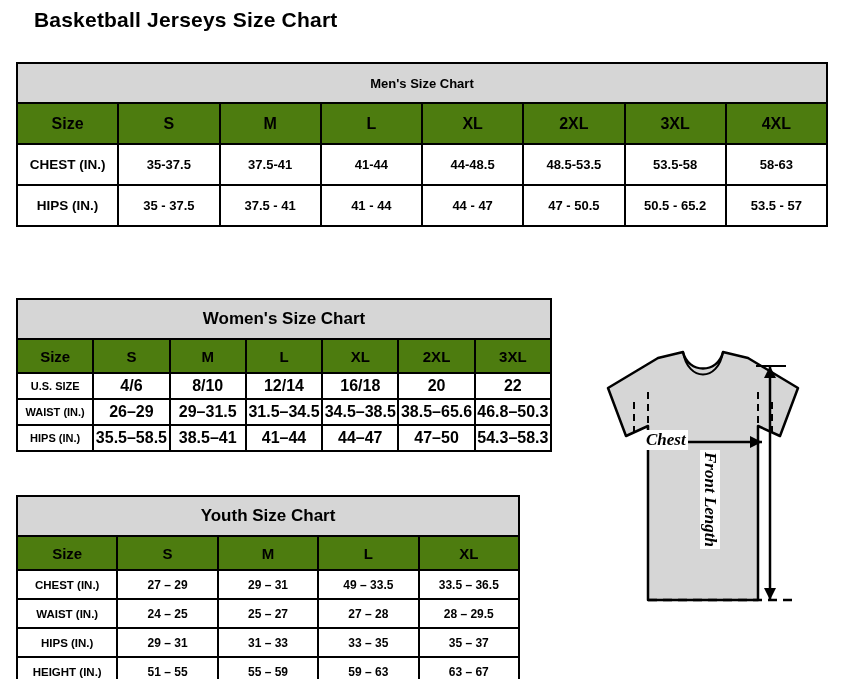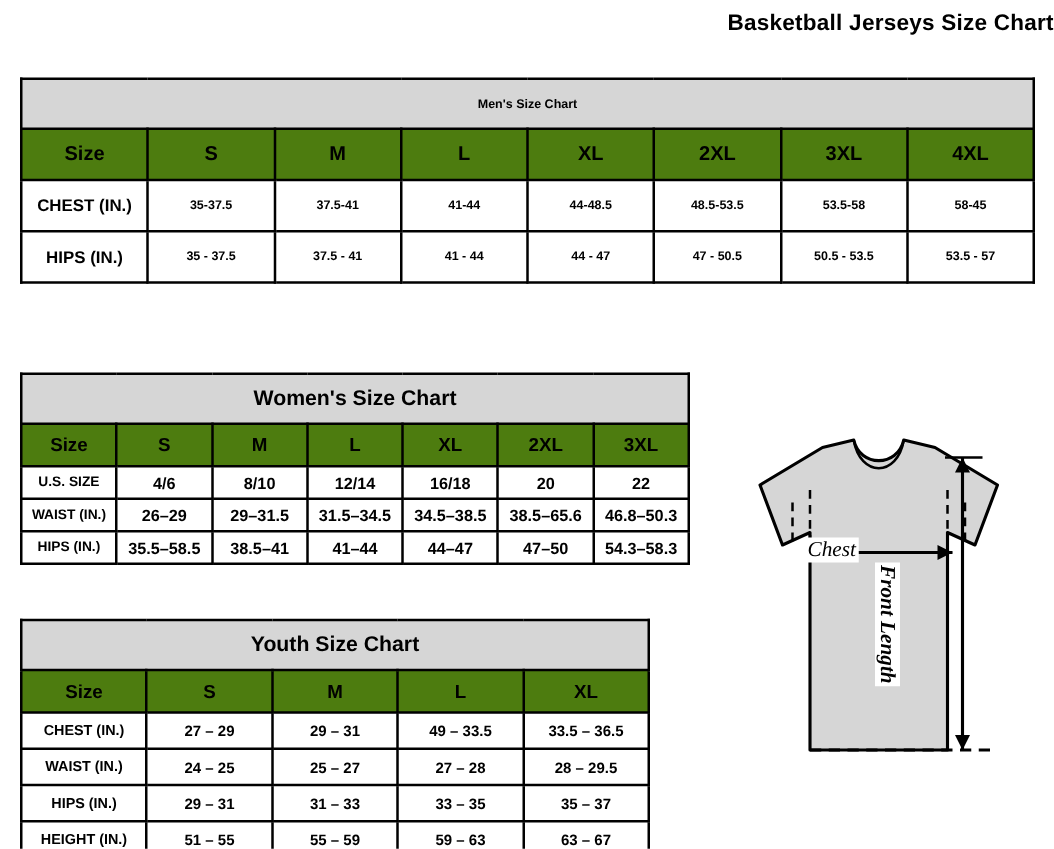--- a/index.html
+++ b/index.html
@@ -9,22 +9,22 @@
   }
   body {
     width: 843px;
     height: 679px;
     font-family: "Liberation Sans", sans-serif;
     color: #000;
     position: relative;
     overflow: hidden;
   }
   .page-title {
-    text-align: right;
-    font-size: 18px;
+    text-align: left;
+    font-size: 21px;
     font-weight: bold;
     margin: 8px 0 10px 0;
     letter-spacing: 0.2px;
     padding-left: 34px;
   }
   table {
     border-collapse: collapse;
     table-layout: fixed;
   }
   td, th {
@@ -47,34 +47,34 @@
   }
 
   
   #men-table {
     position: absolute;
     left: 16px;
     top: 62px;
     width: 812px;
   }
   #men-table .band { height: 38px; }
-  #men-table td { height: 39px; font-size: 10px; }
+  #men-table td { height: 39px; font-size: 13px; }
   #men-table .rowlabel { font-size: 13.5px; }
   #men-table .hdr { font-size: 16px; }
 
   
   #women-table {
     position: absolute;
     left: 16px;
     top: 298px;
     width: 536px;
   }
   #women-table .band { height: 38px; font-size: 17px; margin-left: 36px; }
   #women-table .hdr { height: 32px; font-size: 15px; }
-  #women-table td { height: 24px; font-size: 13px; }
+  #women-table td { height: 24px; font-size: 16px; }
   #women-table .rowlabel { font-size: 11px; }
 
   
   #youth-table {
     position: absolute;
     left: 16px;
     top: 495px;
     width: 504px;
   }
   #youth-table .band { height: 38px; font-size: 17px; }
@@ -89,21 +89,21 @@
     top: 330px;
     width: 290px;
     height: 340px;
   }
   #shirt-diagram svg { display: block; }
   .chest-label {
     position: absolute;
     left: 96px;
     top: 100px;
     font-size: 17px;
-    font-weight: normal;
+    font-weight: bold;
     font-style: italic;
     font-family: "Liberation Serif", serif;
     background: #fff;
     padding: 0 2px;
   }
   .front-length-label {
     position: absolute;
     left: 172px;
     top: 120px;
     font-size: 17px;
@@ -138,30 +138,30 @@
       <td class="hdr">4XL</td>
     </tr>
     <tr>
       <td class="rowlabel">CHEST (IN.)</td>
       <td>35-37.5</td>
       <td>37.5-41</td>
       <td>41-44</td>
       <td>44-48.5</td>
       <td>48.5-53.5</td>
       <td>53.5-58</td>
-      <td>58-45</td>
+      <td>58-63</td>
     </tr>
     <tr>
       <td class="rowlabel">HIPS (IN.)</td>
       <td>35 - 37.5</td>
       <td>37.5 - 41</td>
       <td>41 - 44</td>
       <td>44 - 47</td>
       <td>47 - 50.5</td>
-      <td>50.5 - 53.5</td>
+      <td>50.5 - 65.2</td>
       <td>53.5 - 57</td>
     </tr>
   </tbody>
 </table>
 
 <table id="women-table">
   <tbody>
     <tr>
       <td class="band" colspan="7">Women's Size Chart</td>
     </tr>

